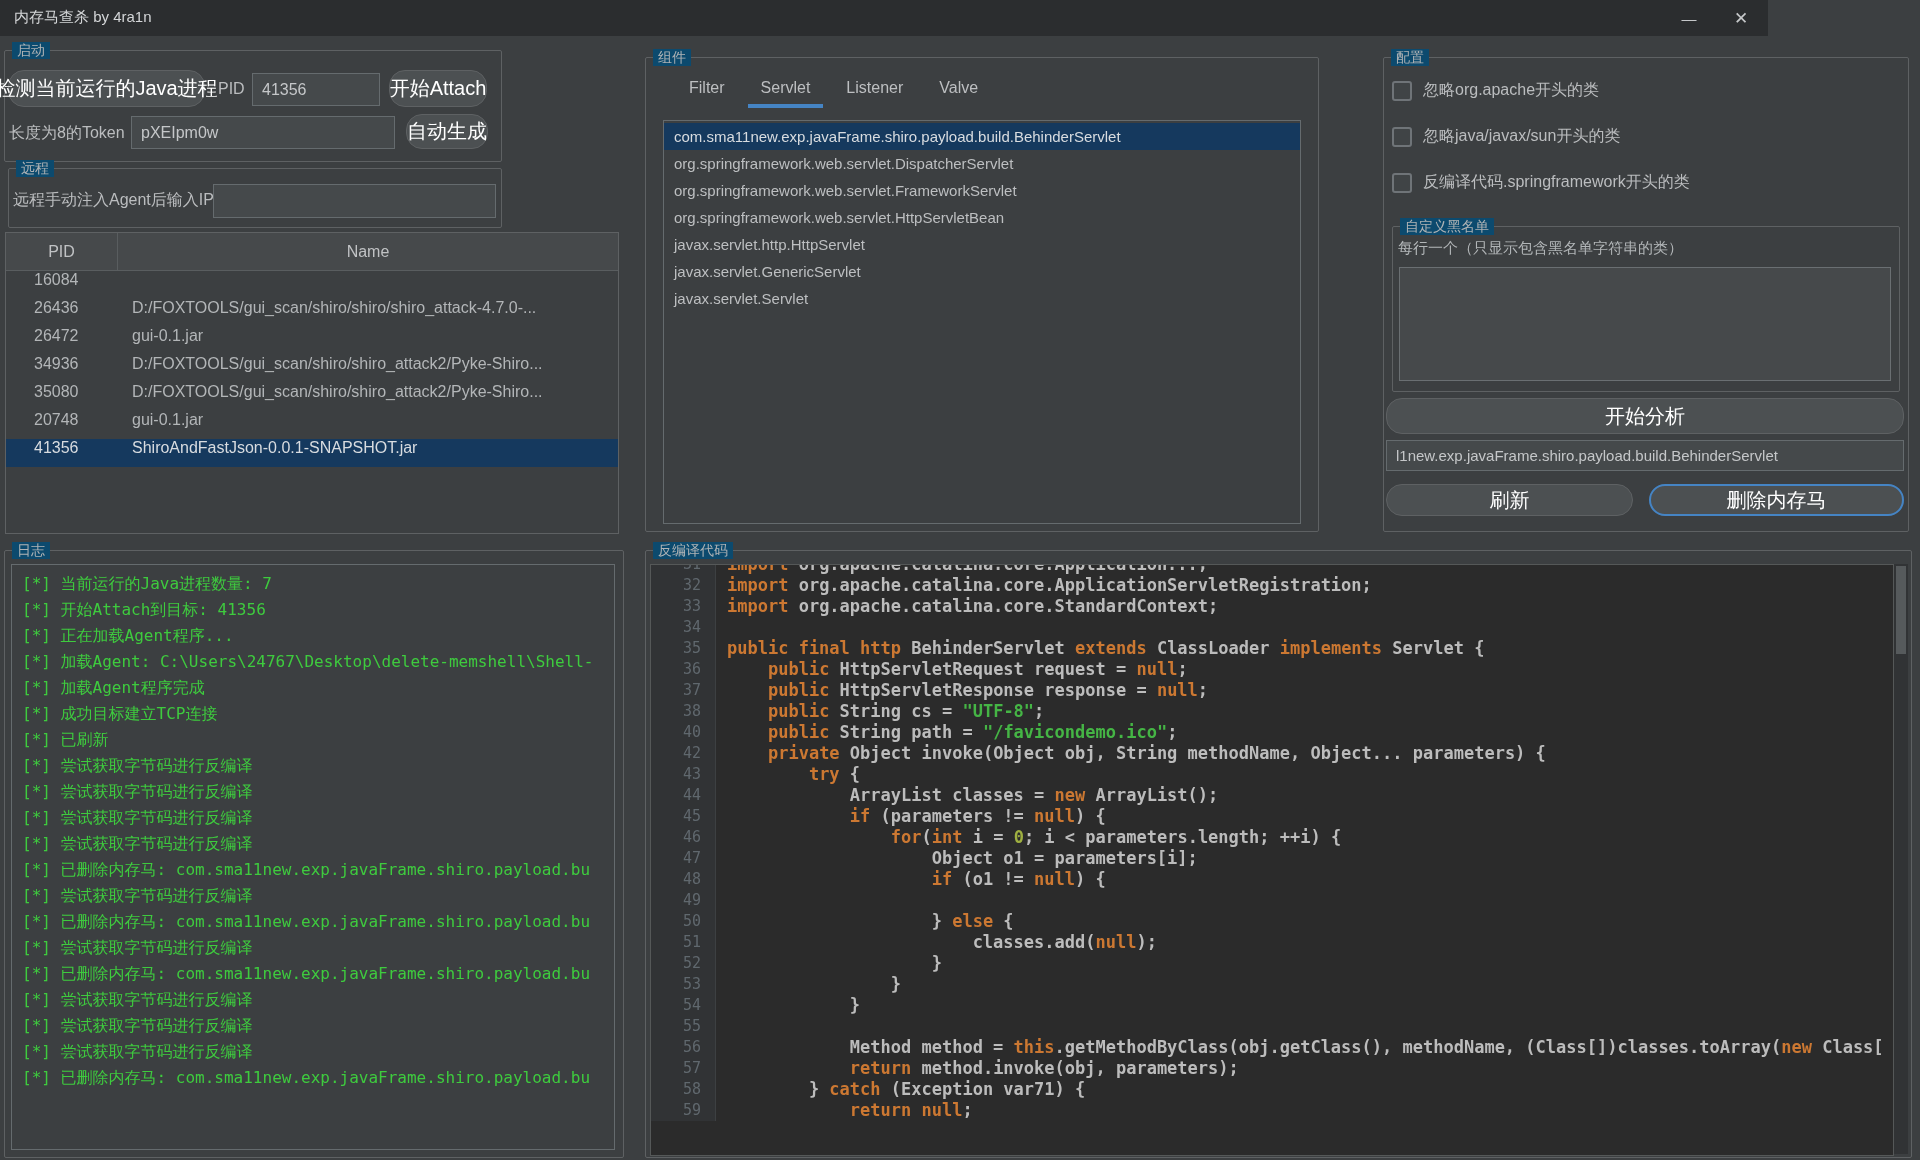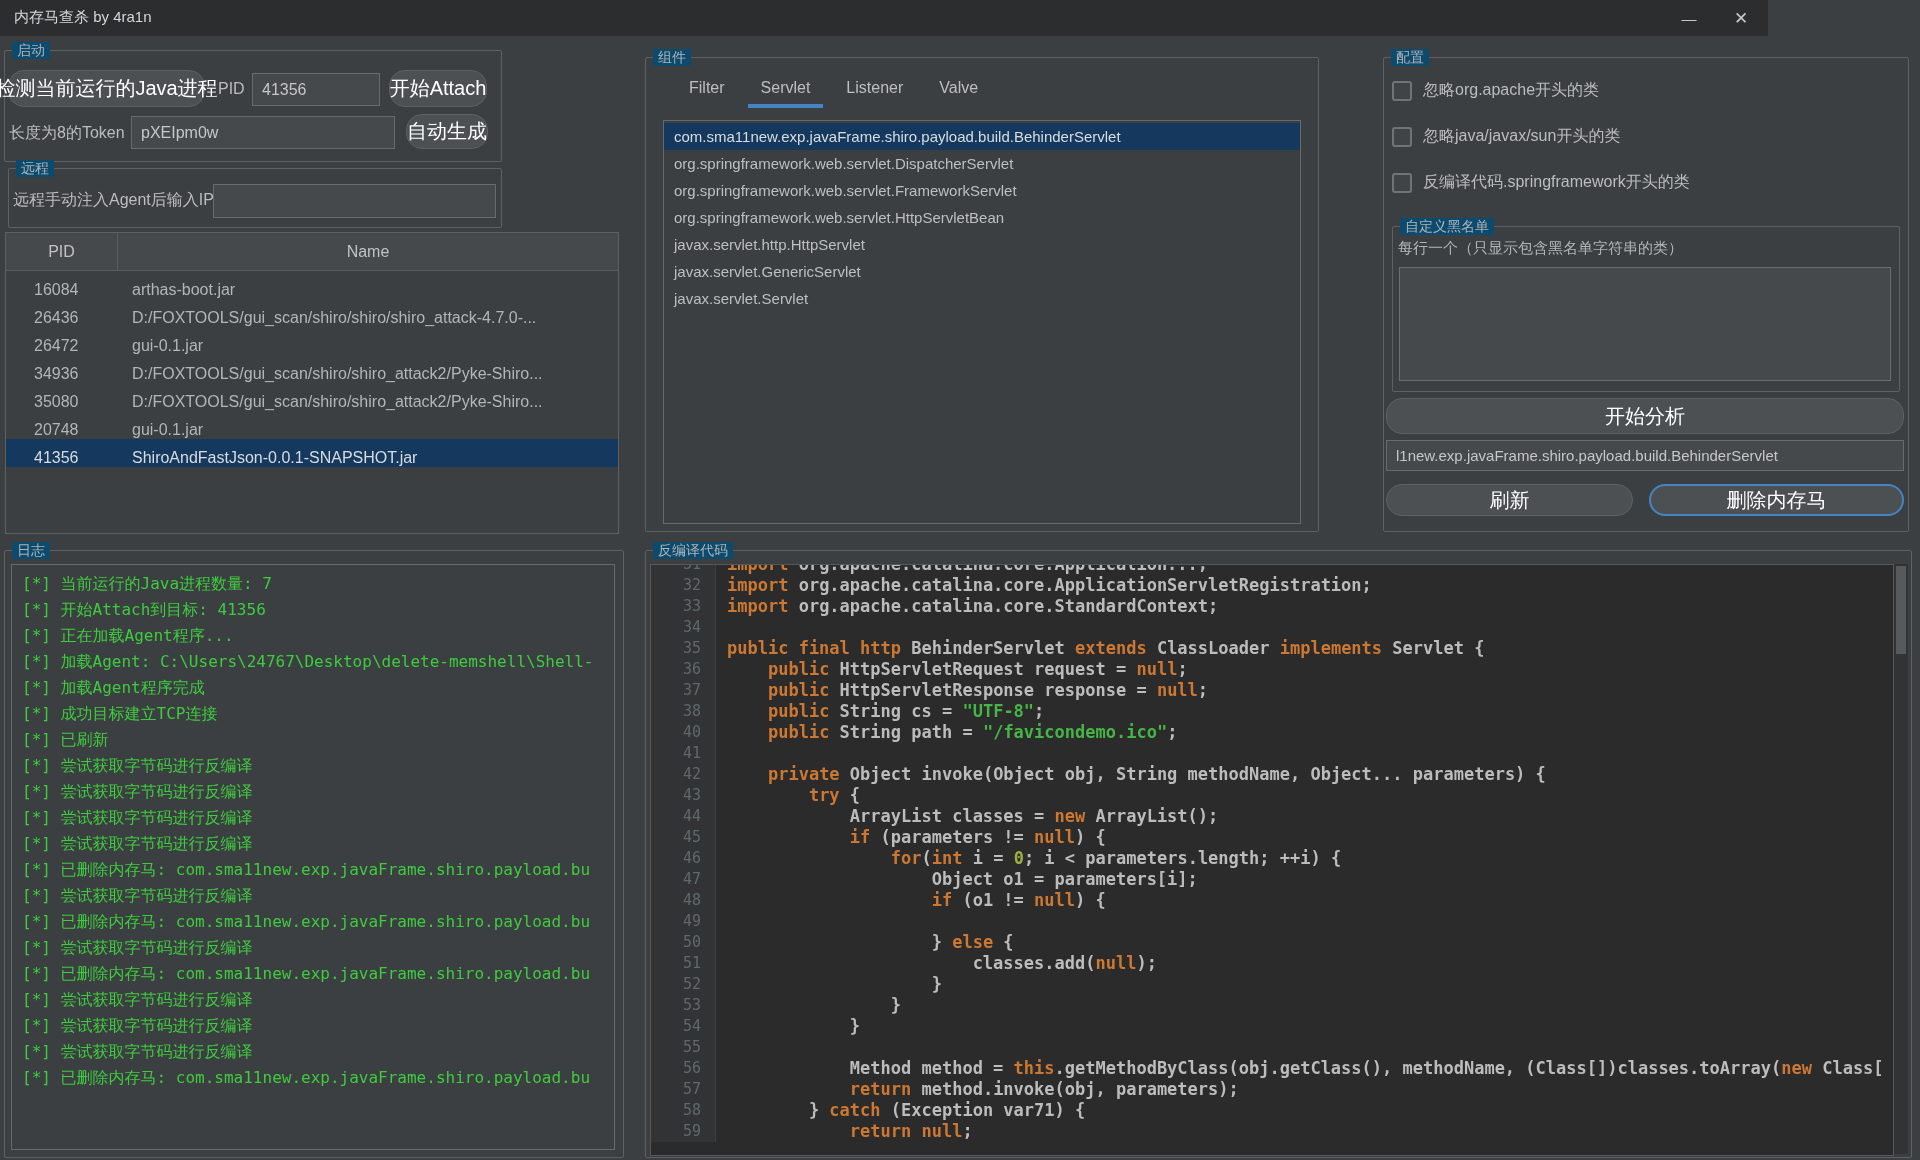--- a/index.html
+++ b/index.html
@@ -21,21 +21,21 @@
   .btn.primary{border:2px solid #4584c4}
   .input{position:absolute;background:#45494b;border:1px solid #656b6e;color:#c5c7c9;font-size:16px;
          display:flex;align-items:center;padding:0 9px;box-sizing:border-box;white-space:nowrap;overflow:hidden}
   .label{position:absolute;font-size:16px;color:#bbbdbf;white-space:nowrap}
   
   .tbl{position:absolute;border:1px solid #5e6163;background:#3c3f41;overflow:hidden}
   .tbl-head{display:flex;height:37px;background:#46494b;border-bottom:1px solid #595d5f}
   .th{display:flex;align-items:center;justify-content:center;font-size:16px;color:#c0c2c4}
   .th-pid{width:112px;border-right:1px solid #595d5f;box-sizing:border-box}
   .th-name{flex:1}
-  .tr{display:flex;height:28px;align-items:flex-end;font-size:16px;color:#b3b6b8;white-space:nowrap}
+  .tr{display:flex;height:28px;align-items:flex-start;font-size:16px;color:#b3b6b8;white-space:nowrap}
   .tr.sel{background:#15395e;color:#d8dce0}
   .td-pid{width:112px;padding-left:28px;box-sizing:border-box}
   .td-name{flex:1;padding-left:14px;overflow:hidden}
   
   .tabs{position:absolute;display:flex}
   .tab{position:relative;padding:7px 15px;font-size:16px;color:#bdbfc1;margin-right:6px}
   .tab.active::after{content:"";position:absolute;left:2px;right:2px;bottom:-4px;height:4px;background:#4584c4}
   .list{position:absolute;border:1px solid #656b6e;background:#3c3f41;overflow:hidden;padding-top:2px}
   .list-item{height:27px;line-height:27px;padding-left:10px;font-size:15px;color:#bdbfc1;
              white-space:nowrap;overflow:hidden}
@@ -89,21 +89,20 @@
 </div>
 
 <div class="tbl" style="left:5px;top:232px;width:612px;height:300px">
   <div class="tbl-head">
     <div class="th th-pid">PID</div>
     <div class="th th-name">Name</div>
   </div>
   <div id="tbl-body">
       <div class="tr">
         <div class="td-pid">16084</div>
-        <div class="td-name">arthas-boot.jar</div>
       </div>
       <div class="tr">
         <div class="td-pid">26436</div>
         <div class="td-name">D:/FOXTOOLS/gui_scan/shiro/shiro/shiro_attack-4.7.0-...</div>
       </div>
       <div class="tr">
         <div class="td-pid">26472</div>
         <div class="td-name">gui-0.1.jar</div>
       </div>
       <div class="tr">
@@ -182,21 +181,20 @@
     <div class="code-scroll" id="code-scroll">
         <div class="code-line"><div class="gutter">31</div><div class="code-text"><span class="c-k">import </span><span class="c-d">org.apache.catalina.core.Application...;</span></div></div>
         <div class="code-line"><div class="gutter">32</div><div class="code-text"><span class="c-k">import </span><span class="c-d">org.apache.catalina.core.ApplicationServletRegistration;</span></div></div>
         <div class="code-line"><div class="gutter">33</div><div class="code-text"><span class="c-k">import </span><span class="c-d">org.apache.catalina.core.StandardContext;</span></div></div>
         <div class="code-line"><div class="gutter">34</div><div class="code-text"></div></div>
         <div class="code-line"><div class="gutter">35</div><div class="code-text"><span class="c-k">public final http </span><span class="c-d">BehinderServlet </span><span class="c-k">extends </span><span class="c-d">ClassLoader </span><span class="c-k">implements </span><span class="c-d">Servlet {</span></div></div>
         <div class="code-line"><div class="gutter">36</div><div class="code-text"><span class="c-d">    </span><span class="c-k">public </span><span class="c-d">HttpServletRequest request = </span><span class="c-k">null</span><span class="c-d">;</span></div></div>
         <div class="code-line"><div class="gutter">37</div><div class="code-text"><span class="c-d">    </span><span class="c-k">public </span><span class="c-d">HttpServletResponse response = </span><span class="c-k">null</span><span class="c-d">;</span></div></div>
         <div class="code-line"><div class="gutter">38</div><div class="code-text"><span class="c-d">    </span><span class="c-k">public </span><span class="c-d">String cs = </span><span class="c-s">"UTF-8"</span><span class="c-d">;</span></div></div>
         <div class="code-line"><div class="gutter">40</div><div class="code-text"><span class="c-d">    </span><span class="c-k">public </span><span class="c-d">String path = </span><span class="c-s">"/favicondemo.ico"</span><span class="c-d">;</span></div></div>
-        <div class="code-line"><div class="gutter">41</div><div class="code-text"></div></div>
         <div class="code-line"><div class="gutter">42</div><div class="code-text"><span class="c-d">    </span><span class="c-k">private </span><span class="c-d">Object invoke(Object obj, String methodName, Object... parameters) {</span></div></div>
         <div class="code-line"><div class="gutter">43</div><div class="code-text"><span class="c-d">        </span><span class="c-k">try </span><span class="c-d">{</span></div></div>
         <div class="code-line"><div class="gutter">44</div><div class="code-text"><span class="c-d">            ArrayList classes = </span><span class="c-k">new </span><span class="c-d">ArrayList();</span></div></div>
         <div class="code-line"><div class="gutter">45</div><div class="code-text"><span class="c-d">            </span><span class="c-k">if </span><span class="c-d">(parameters != </span><span class="c-k">null</span><span class="c-d">) {</span></div></div>
         <div class="code-line"><div class="gutter">46</div><div class="code-text"><span class="c-d">                </span><span class="c-k">for</span><span class="c-d">(</span><span class="c-k">int </span><span class="c-d">i = </span><span class="c-n">0</span><span class="c-d">; i &lt; parameters.length; ++i) {</span></div></div>
         <div class="code-line"><div class="gutter">47</div><div class="code-text"><span class="c-d">                    Object o1 = parameters[i];</span></div></div>
         <div class="code-line"><div class="gutter">48</div><div class="code-text"><span class="c-d">                    </span><span class="c-k">if </span><span class="c-d">(o1 != </span><span class="c-k">null</span><span class="c-d">) {</span></div></div>
         <div class="code-line"><div class="gutter">49</div></div>
         <div class="code-line"><div class="gutter">50</div><div class="code-text"><span class="c-d">                    } </span><span class="c-k">else </span><span class="c-d">{</span></div></div>
         <div class="code-line"><div class="gutter">51</div><div class="code-text"><span class="c-d">                        classes.add(</span><span class="c-k">null</span><span class="c-d">);</span></div></div>

